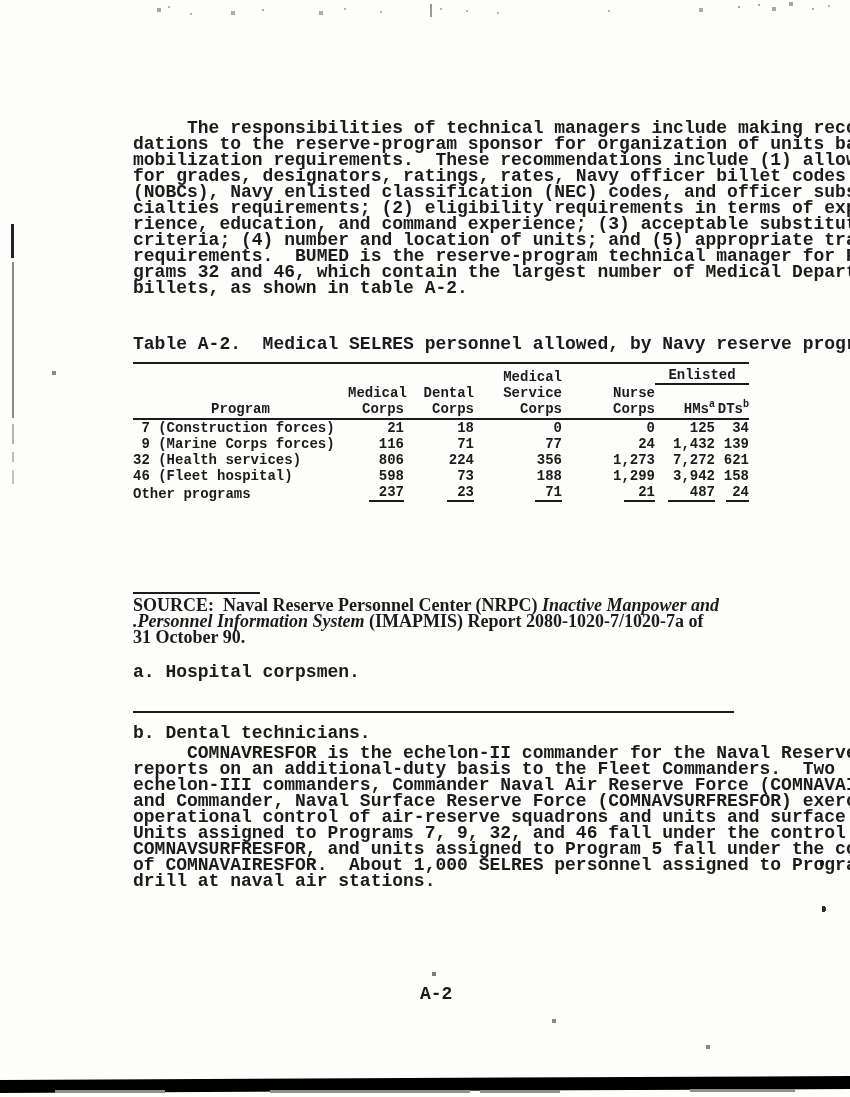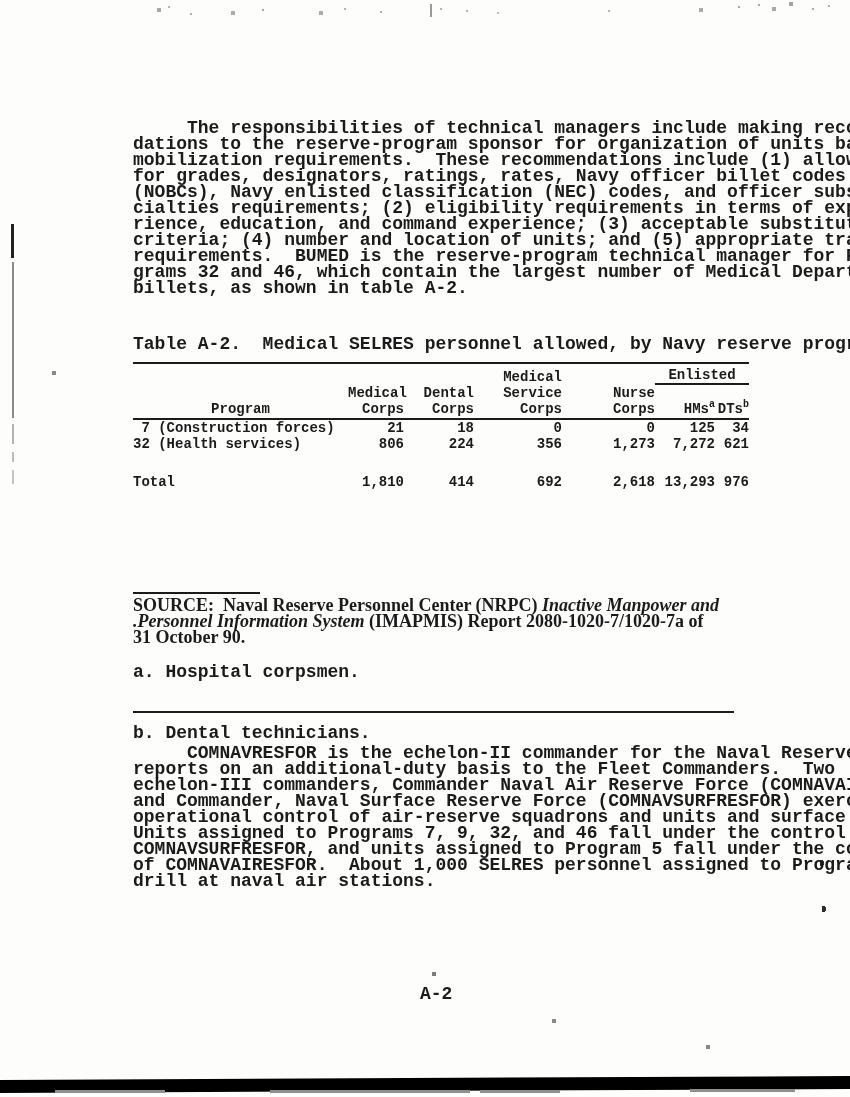--- a/index.html
+++ b/index.html
@@ -157,40 +157,58 @@
   <tr>
     <td class="prog"> 7 (Construction forces)</td>
     <td class="num">21</td>
     <td class="num">18</td>
     <td class="num">0</td>
     <td class="num">0</td>
     <td class="num">125</td>
     <td class="num">34</td>
   </tr>
   <tr>
+    <td class="prog"> 9 (Marine Corps forces)</td>
+    <td class="num">116</td>
+    <td class="num">71</td>
+    <td class="num">77</td>
+    <td class="num">24</td>
+    <td class="num">1,432</td>
+    <td class="num">139</td>
+  </tr>
+  <tr>
     <td class="prog">32 (Health services)</td>
     <td class="num">806</td>
     <td class="num">224</td>
     <td class="num">356</td>
     <td class="num">1,273</td>
     <td class="num">7,272</td>
     <td class="num">621</td>
   </tr>
+  <tr>
+    <td class="prog">46 (Fleet hospital)</td>
+    <td class="num">598</td>
+    <td class="num">73</td>
+    <td class="num">188</td>
+    <td class="num">1,299</td>
+    <td class="num">3,942</td>
+    <td class="num">158</td>
+  </tr>
+  <tr>
+    <td class="prog">Other programs</td>
+    <td class="num"><span class="u">237</span></td>
+    <td class="num"><span class="u">23</span></td>
+    <td class="num"><span class="u">71</span></td>
+    <td class="num"><span class="u" style="padding-left:14px">21</span></td>
+    <td class="num"><span class="u" style="padding-left:22px">487</span></td>
+    <td class="num"><span class="u" style="padding-left:6px">24</span></td>
+  </tr>
   <tr class="spacer">
         <td colspan="7"></td>
       </tr>
-  <tr>
-    <td class="prog total-label">Total</td>
-    <td class="num">1,810</td>
-    <td class="num">414</td>
-    <td class="num">692</td>
-    <td class="num">2,618</td>
-    <td class="num">13,293</td>
-    <td class="num">976</td>
-  </tr>
   </tbody>
 </table>
 
 <div class="abs rule" style="left:133px; top:592px; width:127px;"></div>
 
 <div class="abs txt" style="left:133px; top:597px;font-family:Liberation Serif, serif;"><span>SOURCE:  Naval Reserve Personnel Center (NRPC) </span><span class="it">Inactive Manpower and
 .Personnel Information System</span><span> (IMAPMIS) Report 2080-1020-7/1020-7a of
 31 October 90.</span></div>
 
 <div class="abs txt" style="left:133px; top:664px;">a. Hospital corpsmen.</div>

